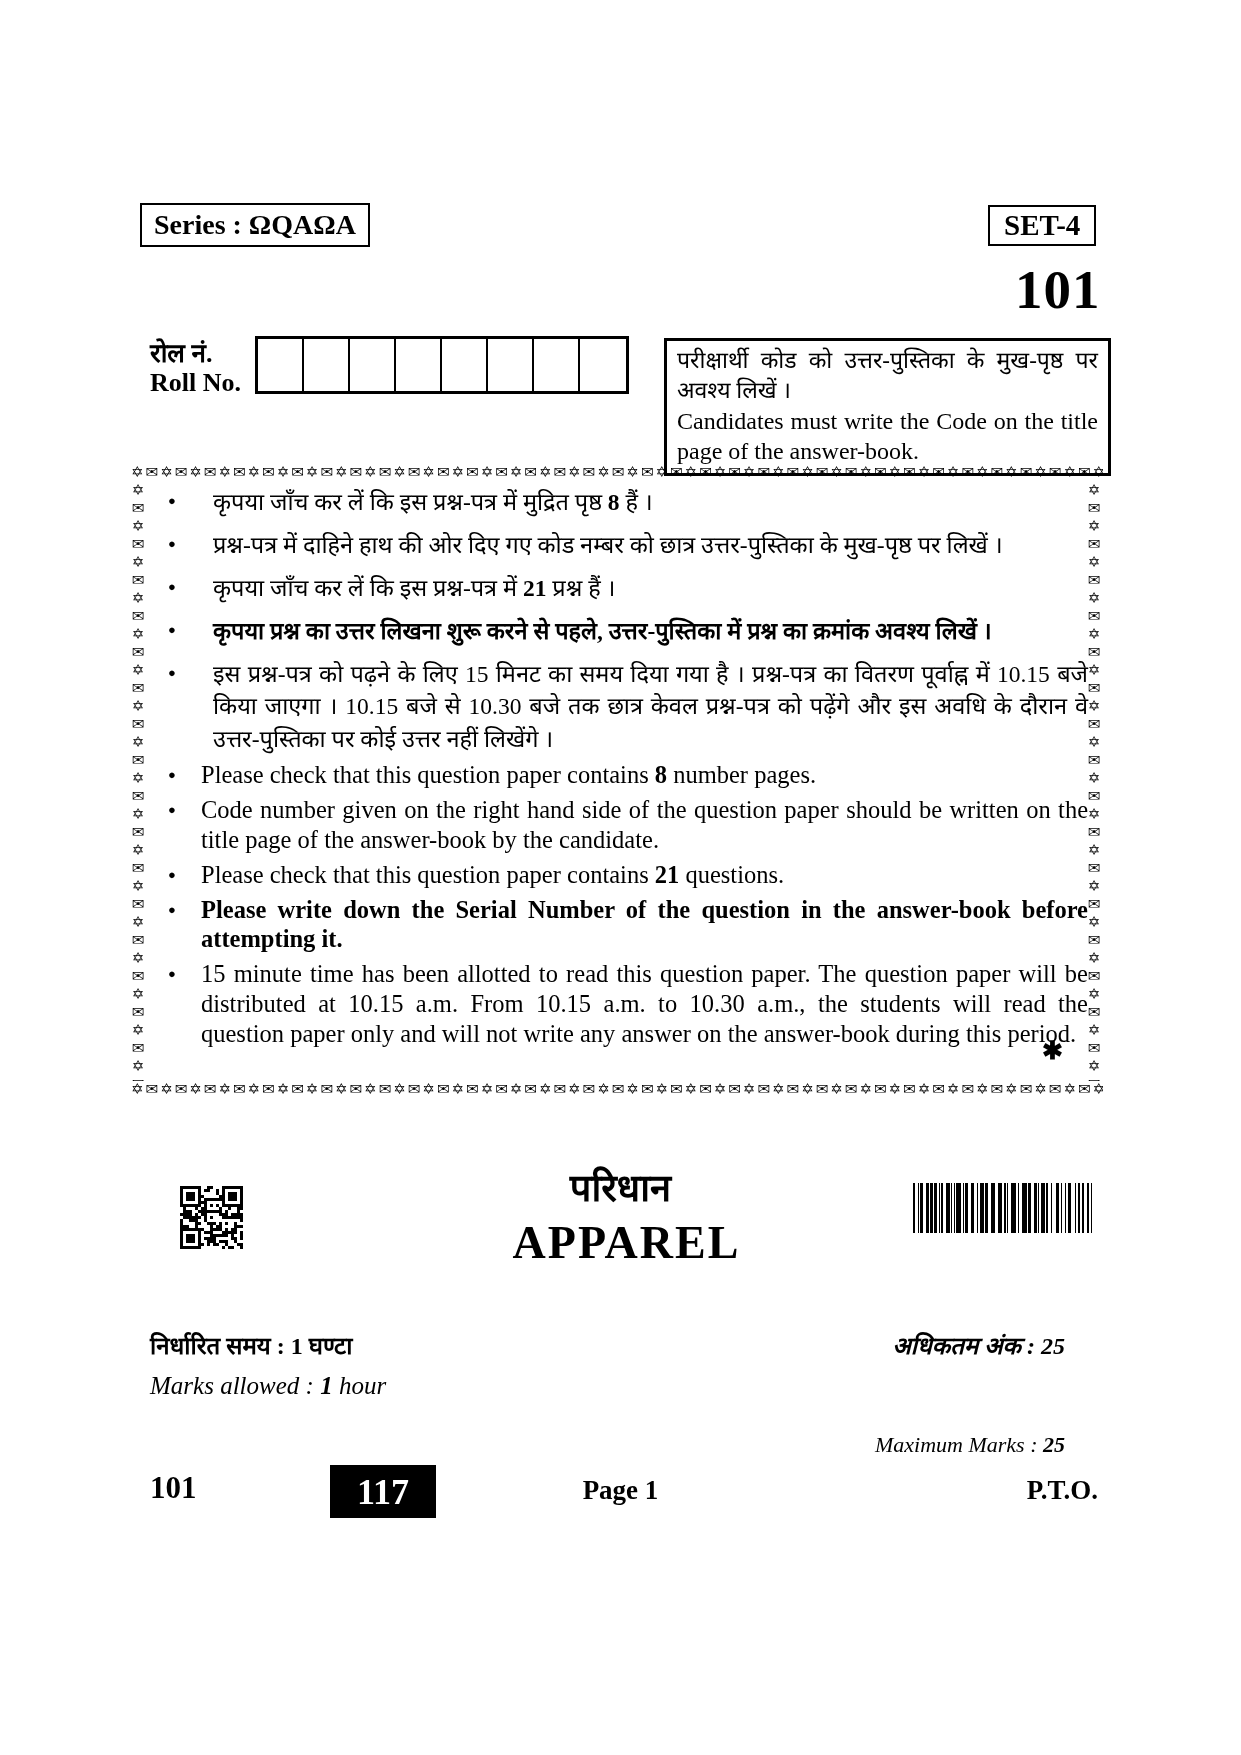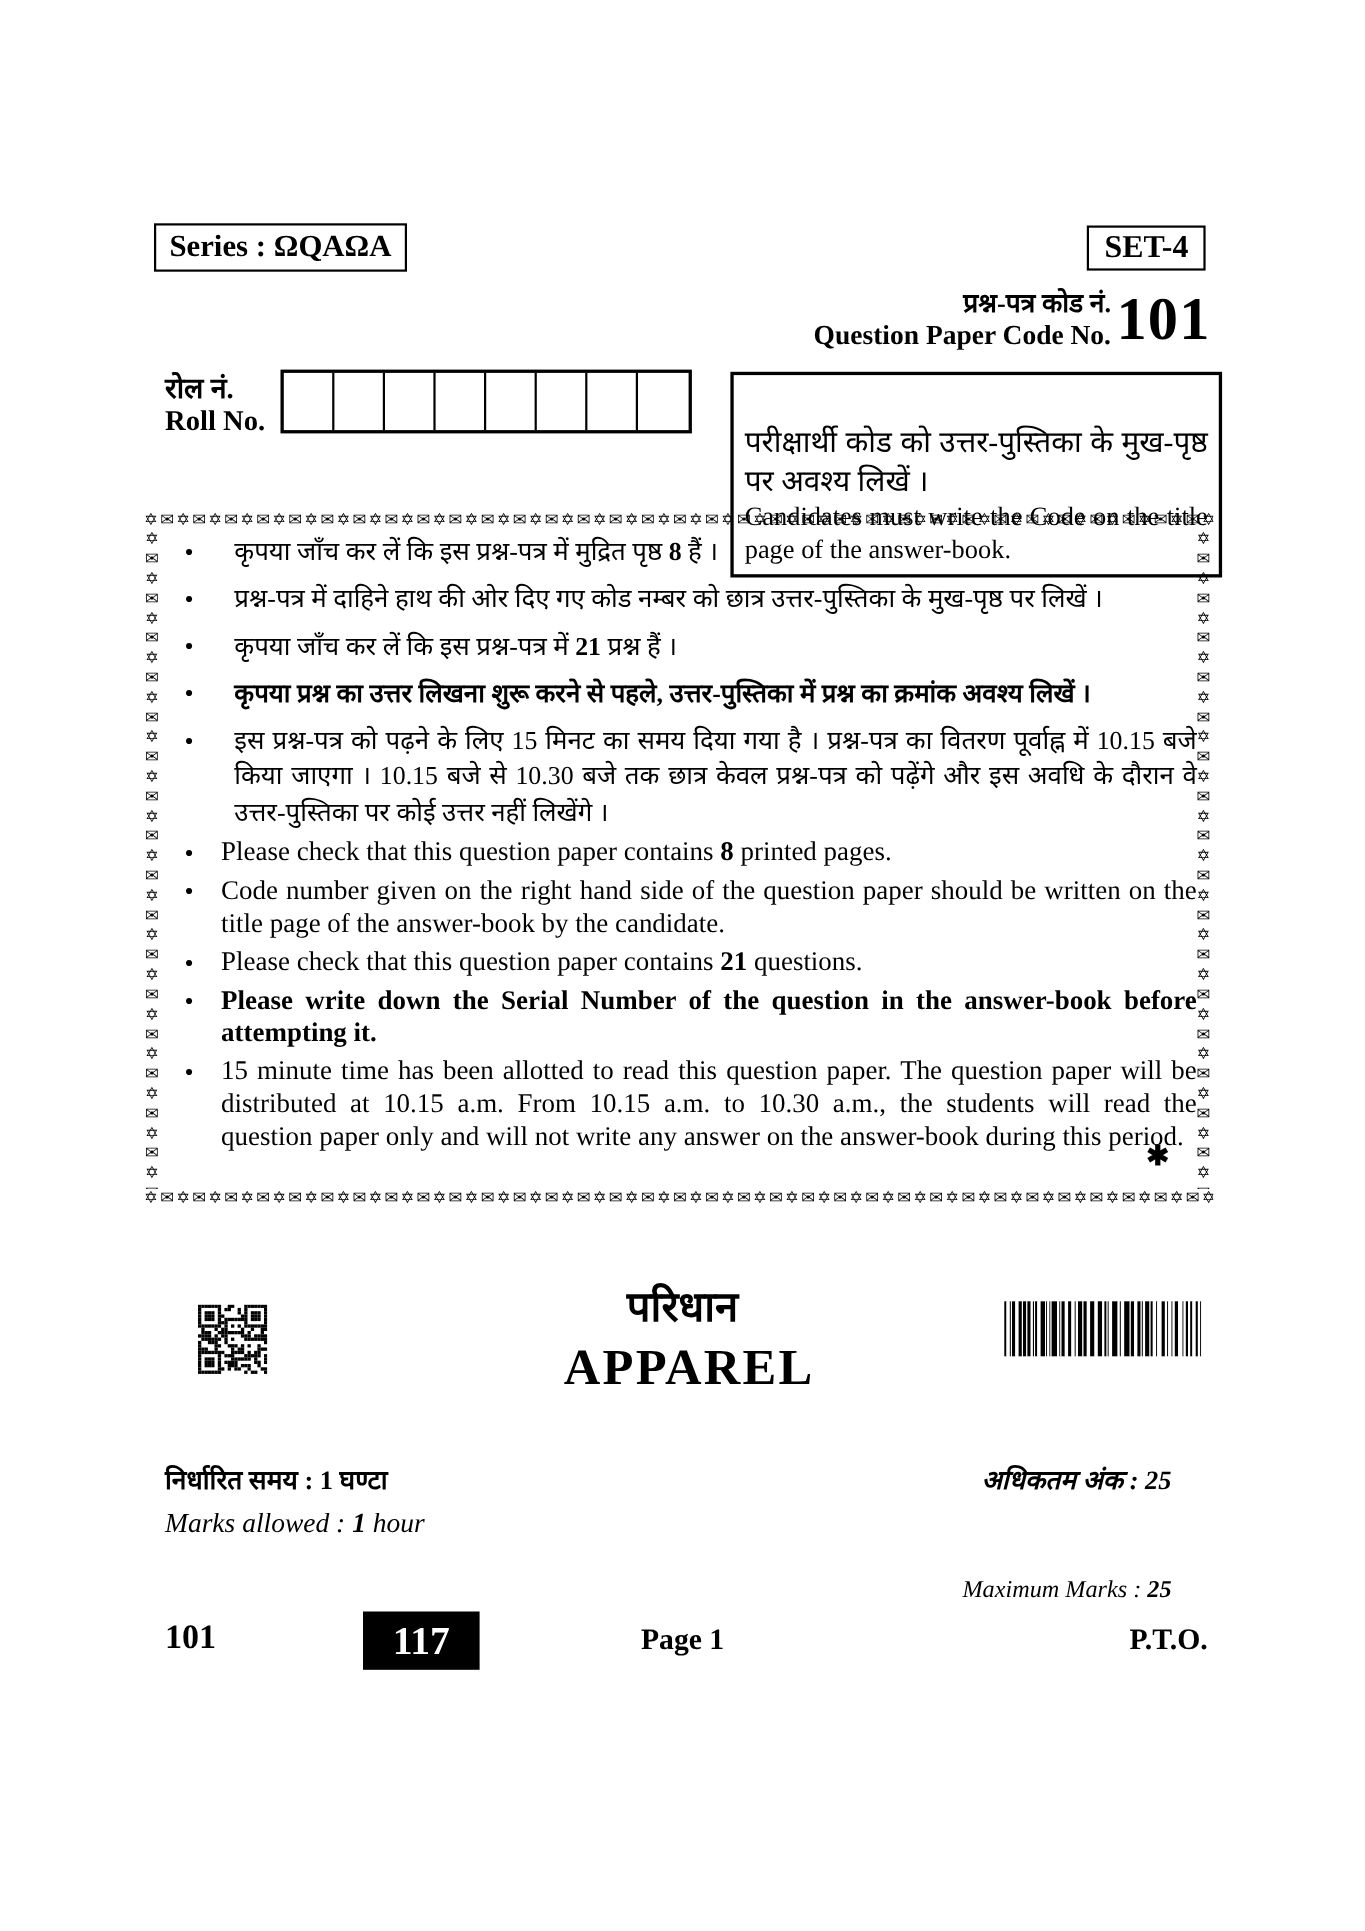--- a/index.html
+++ b/index.html
@@ -18,21 +18,21 @@
   .code-number{left:1015px;top:258px;font-size:55px;font-weight:bold;letter-spacing:1px;}
 
   
   .roll-hi{left:150px;top:334px;font-size:26px;font-weight:bold;}
   .roll-en{left:150px;top:368px;font-size:26px;font-weight:bold;}
   .roll-grid{left:255px;top:336px;display:flex;border:3px solid #000;box-sizing:border-box;height:58px;}
   .roll-cell{width:46px;border-right:2px solid #000;box-sizing:border-box;}
   .roll-cell:last-child{border-right:none;}
 
   .code-note{left:664px;top:338px;width:447px;border:3px solid #000;box-sizing:border-box;padding:5px 10px 7px 10px;}
-  .code-note .hi{font-size:27px;line-height:1.3;text-align:justify;margin-top:39px;}
+  .code-note .hi{font-size:23px;line-height:1.3;text-align:justify;}
   .code-note .en{font-size:24px;line-height:1.25;text-align:justify;}
 
   
   .orn{overflow:hidden;white-space:nowrap;font-family:"DejaVu Sans","Liberation Sans",sans-serif;
        font-size:15px;letter-spacing:2px;line-height:18px;color:#000;}
   .orn-top{left:131px;top:463px;width:972px;height:19px;}
   .orn-bottom{left:131px;top:1080px;width:972px;height:19px;}
   .orn-side{width:19px;height:600px;top:481px;writing-mode:vertical-rl;text-orientation:upright;letter-spacing:0;line-height:19px;}
   .orn-left{left:128px;}
   .orn-right{left:1084px;}
@@ -71,24 +71,20 @@
 <body>
 
 <div class="page">
 
   <div class="abs box series-box">
     <span>Series : ΩQAΩA</span>
   </div>
   <div class="abs box set-box">
     <span>SET-4</span>
   </div>
-  <div class="abs code-heading">
-    <div class="hi">प्रश्न-पत्र कोड नं.</div>
-    <div class="en">Question Paper Code No.</div>
-  </div>
   <div class="abs code-number">101</div>
 
   <div class="abs roll-hi">रोल नं.</div>
   <div class="abs roll-en">Roll No.</div>
   <div class="abs roll-grid" id="roll-grid">
       <div class="roll-cell"></div>
       <div class="roll-cell"></div>
       <div class="roll-cell"></div>
       <div class="roll-cell"></div>
       <div class="roll-cell"></div>
@@ -125,21 +121,21 @@
         <div class="txt"><span style="font-weight: bold;">कृपया प्रश्न का उत्तर लिखना शुरू करने से पहले, उत्तर-पुस्तिका में प्रश्न का क्रमांक अवश्य लिखें ।</span></div>
       </div>
       <div class="li just">
         <span class="dot">●</span>
         <div class="txt just"><span>इस प्रश्न-पत्र को पढ़ने के लिए 15 मिनट का समय दिया गया है । प्रश्न-पत्र का वितरण पूर्वाह्न में 10.15 बजे किया जाएगा ।  10.15 बजे से 10.30 बजे तक छात्र केवल प्रश्न-पत्र को पढ़ेंगे और इस अवधि के दौरान वे उत्तर-पुस्तिका पर कोई उत्तर नहीं लिखेंगे ।</span></div>
       </div>
     </div>
   <div class="abs inst-list english-list" id="english-list">
       <div class="li">
         <span class="dot">●</span>
-        <div class="txt"><span>Please check that this question paper contains </span><span style="font-weight: bold;">8</span><span> printed pages.</span></div>
+        <div class="txt"><span>Please check that this question paper contains </span><span style="font-weight: bold;">8</span><span> number pages.</span></div>
       </div>
       <div class="li just">
         <span class="dot">●</span>
         <div class="txt just"><span>Code number given on the right hand side of the question paper should be written on the title page of the answer-book by the candidate.</span></div>
       </div>
       <div class="li">
         <span class="dot">●</span>
         <div class="txt"><span>Please check that this question paper contains </span><span style="font-weight: bold;">21</span><span> questions.</span></div>
       </div>
       <div class="li just">

